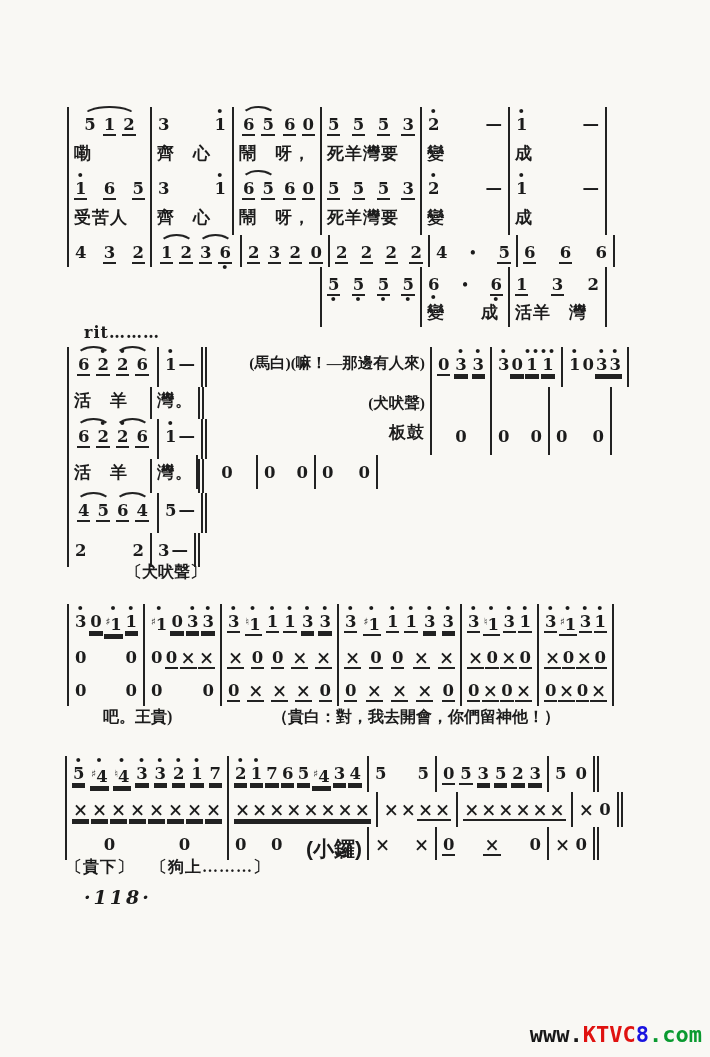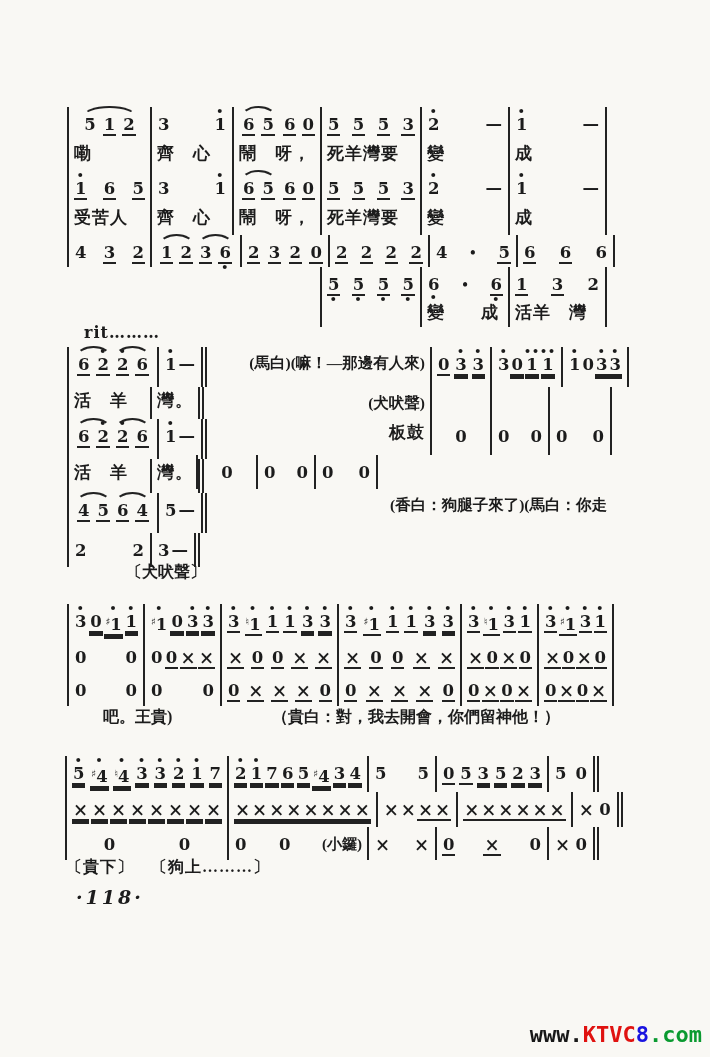--- a/index.html
+++ b/index.html
@@ -28,34 +28,34 @@
        font-family:"DejaVu Serif","Liberation Serif",serif;font-weight:700;}
   .ab,.bl{height:8px;font-size:11px;display:flex;justify-content:center;letter-spacing:1px;}
   .ab{align-items:flex-end;line-height:9px;}
   .bl{align-items:flex-start;line-height:7px;}
   .ch{font-size:16.5px;line-height:18px;padding:0 1px;white-space:nowrap;}
   .ch.xx{font-size:18px;line-height:18px;}
   .ch.aug{font-size:12px;line-height:18px;}
   .u1{border-bottom:2px solid #222;}
   .u2{border-bottom:2px solid #222;box-shadow:0 3px 0 #222;}
   .acc{font-size:10px;vertical-align:5px;}
-  .tok.ttxt{flex-direction:row;padding-top:7px;font-family:Liberation Serif, serif;font-size:15px;}
+  .tok.ttxt{flex-direction:row;padding-top:7px;font-family:Liberation Sans, sans-serif;font-size:21px;}
   .tg{position:relative;display:inline-flex;gap:6px;padding:0 3px;}
   .tg::before{
     content:"";position:absolute;left:2px;right:2px;top:-2px;height:9px;
     border:2px solid transparent;border-top:2px solid #222;border-bottom:none;
     border-radius:50% 50% 0 0 / 100% 100% 0 0;
   }
   .txt{position:absolute;font-weight:700;white-space:pre;}
   #rit{left:84px;top:323px;font-family:"DejaVu Serif",serif;font-size:16px;letter-spacing:1px;}
   #dogbark{left:126px;top:562px;font-size:16px;}
   #ba{left:67px;top:707px;font-size:16px;margin-left:36px;}
   #guispeech{left:272px;top:707px;font-size:16px;}
   #guixia{left:66px;top:857px;font-size:16px;letter-spacing:1px;}
-  #pagenum{left:76px;top:886px;font-family:"DejaVu Serif",serif;font-style:italic;font-size:19px;letter-spacing:3px;}
+  #pagenum{left:84px;top:886px;font-family:"DejaVu Serif",serif;font-style:italic;font-size:19px;letter-spacing:3px;}
   #watermark{
     position:absolute;right:8px;top:1022px;
     font-family:"DejaVu Sans Mono",monospace;font-weight:700;font-size:22px;letter-spacing:0px;
   }
 </style>
 </head>
 <body>
 
 <div class="page">
   <div id="score">
@@ -760,23 +760,20 @@
               <span class="ch">0</span>
               <span class="bl"></span>
             </span>
             <span class="tok">
               <span class="ab"></span>
               <span class="ch">0</span>
               <span class="bl"></span>
             </span>
           </div>
         </div>
-        <div class="row" style="height: 34px;">
-          <div class="cell x al-r" style="flex: 0 0 416px;">(香白：狗腿子來了)(馬白：你走</div>
-        </div>
       </div>
       <div class="system" style="left: 67px; top: 604px;">
         <div class="row" style="height: 36px;">
           <div class="cell n bl-l" style="flex: 0 0 76px;">
             <span class="tok">
               <span class="ab">•</span>
               <span class="ch">3</span>
               <span class="bl"></span>
             </span>
             <span class="tok">

